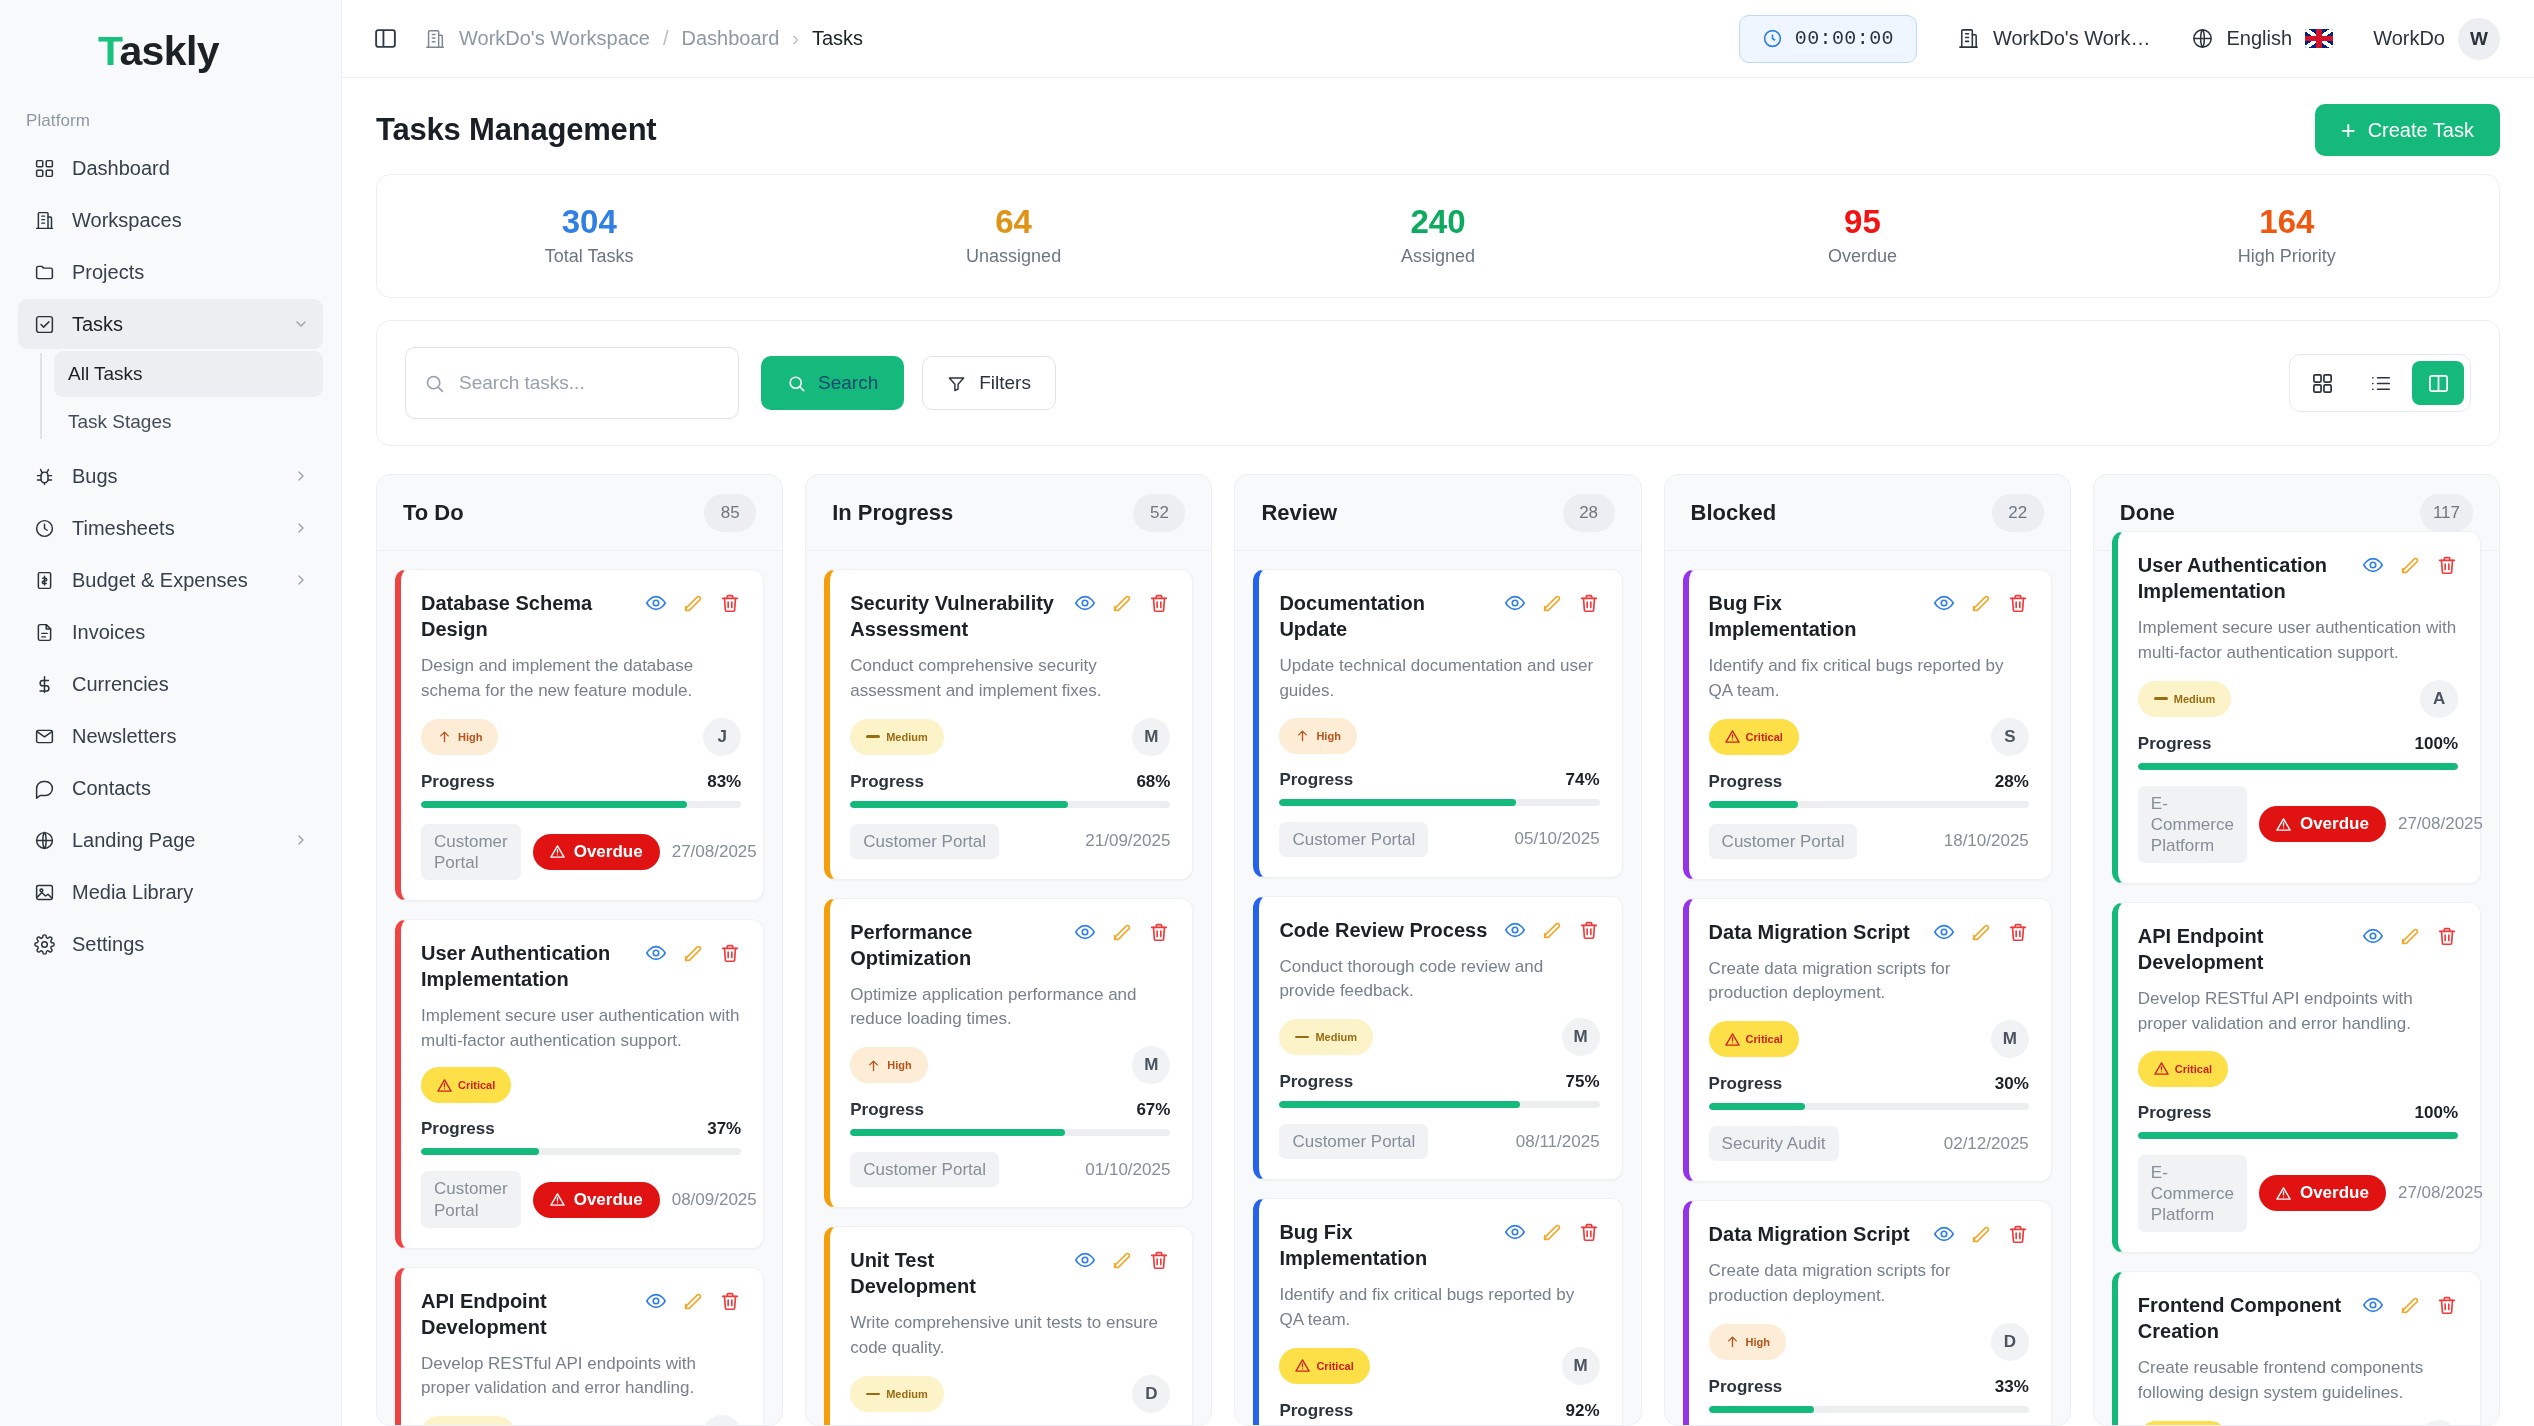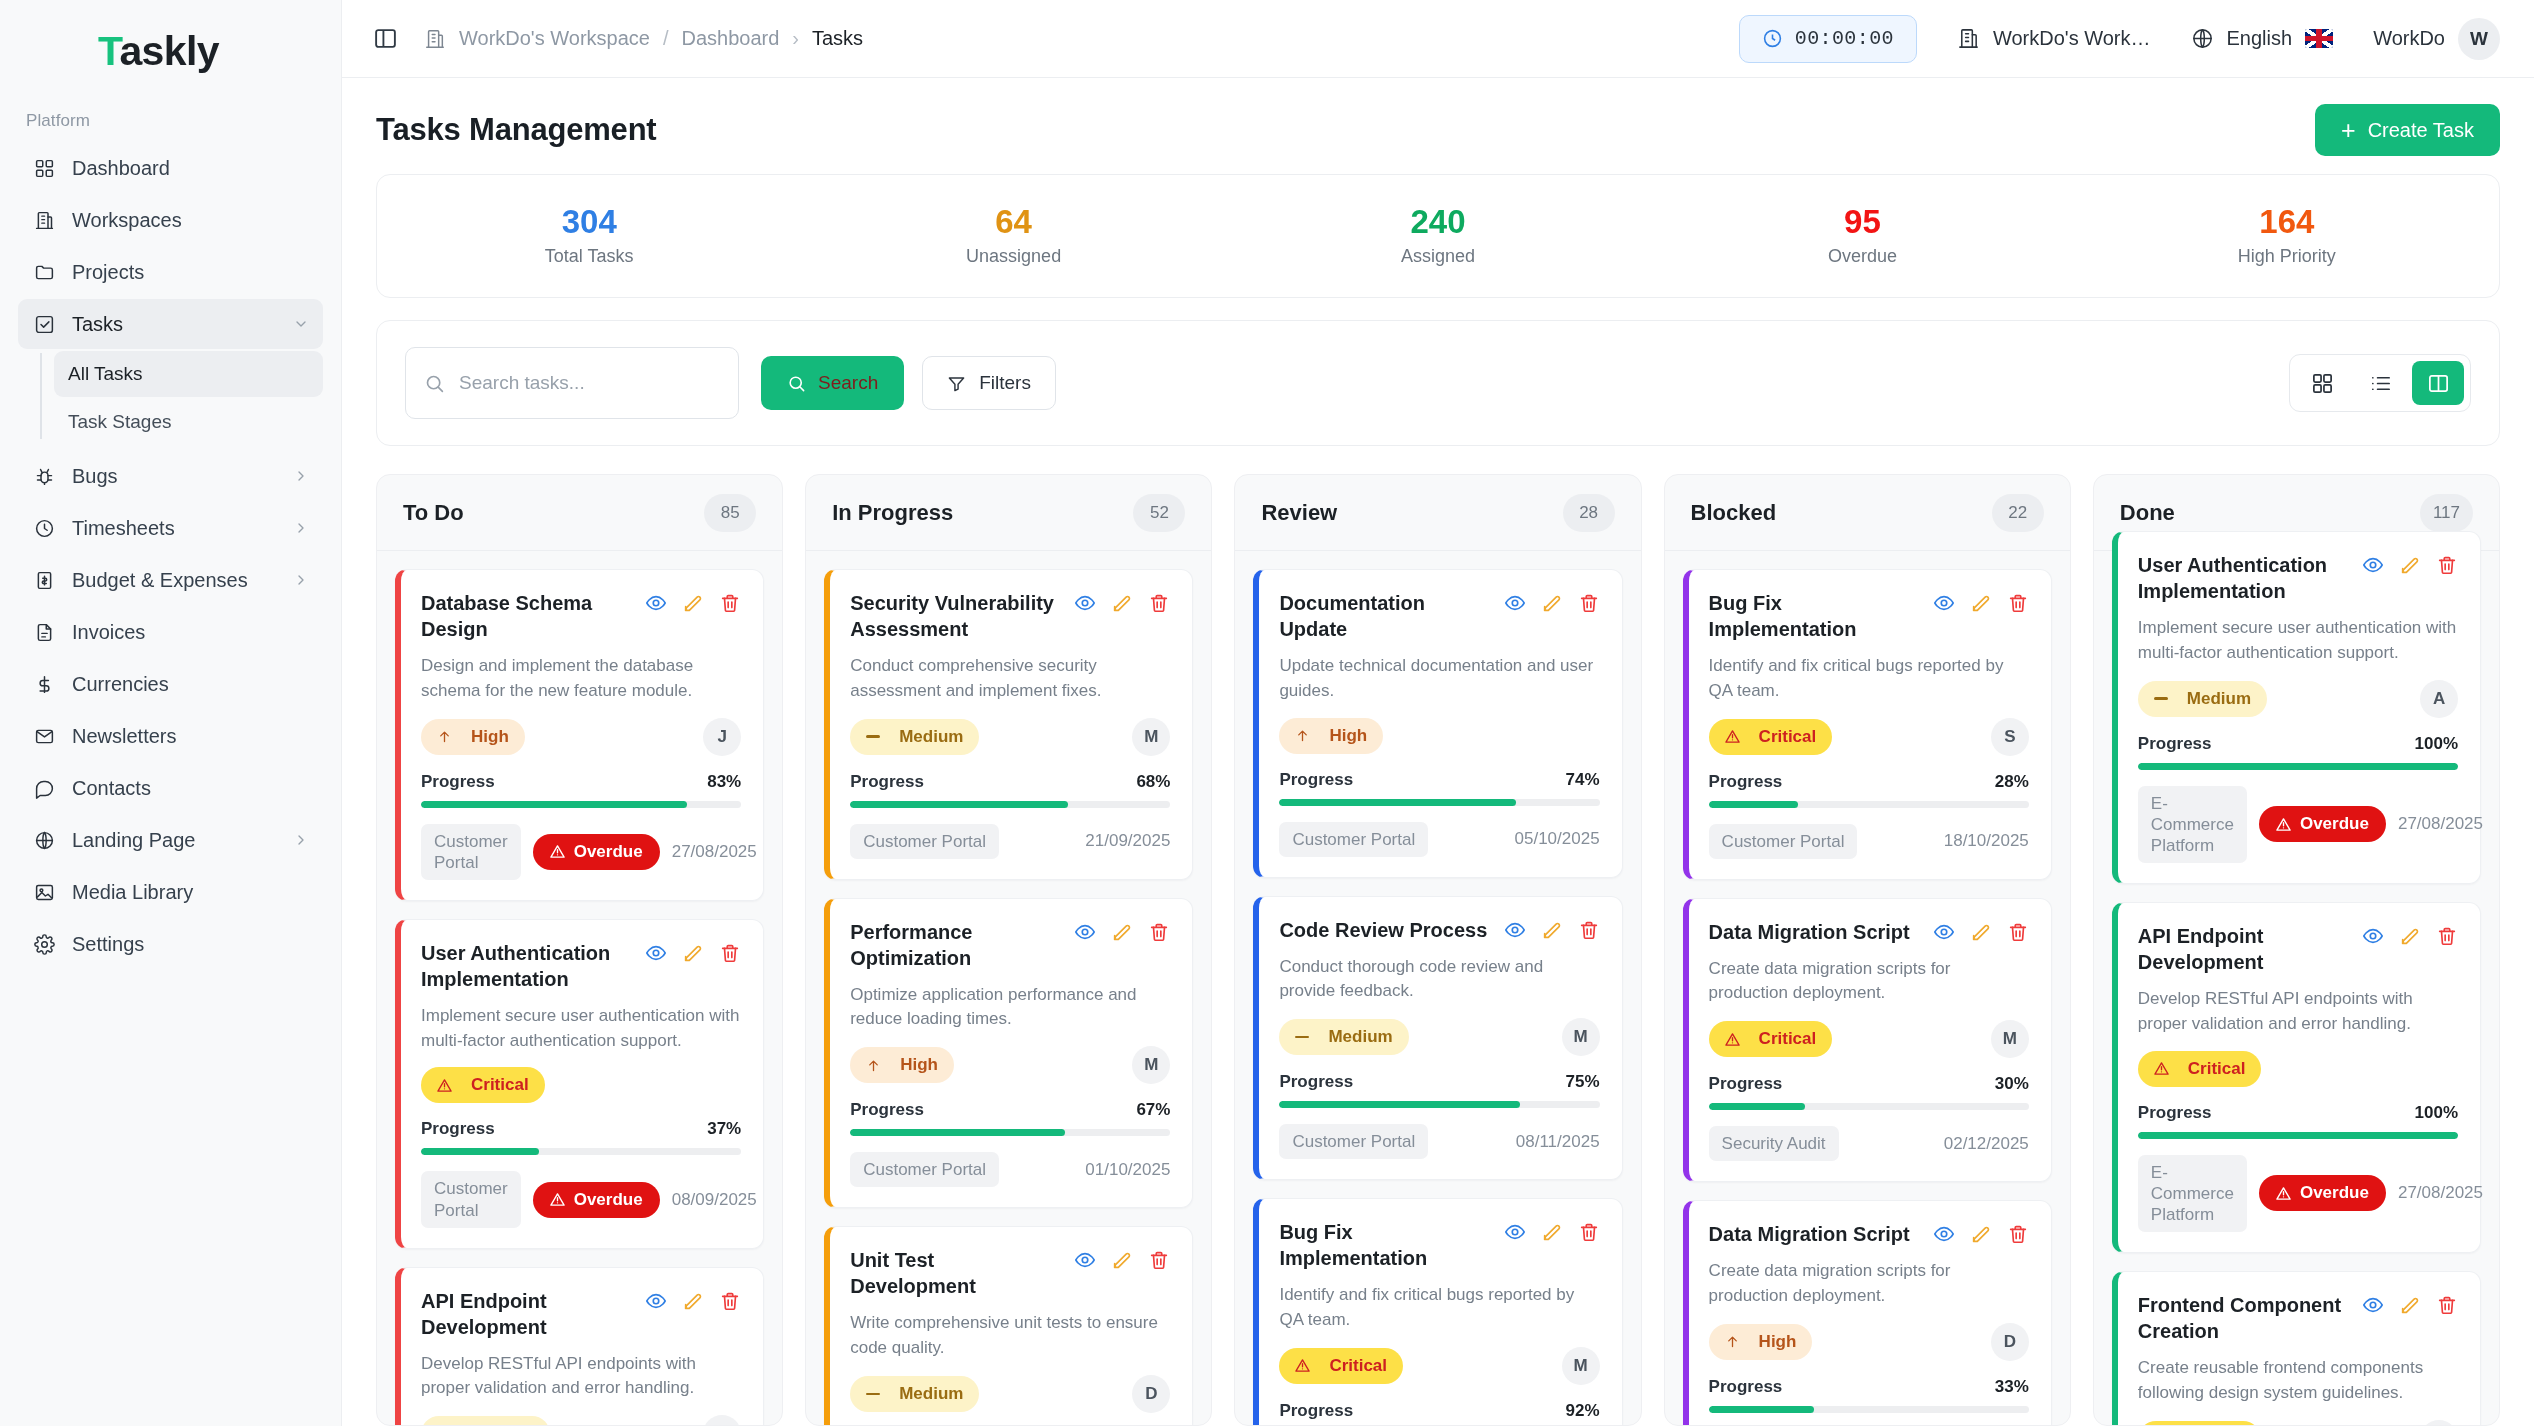--- a/index.html
+++ b/index.html
@@ -106,21 +106,21 @@
   .search-field {
     display: flex; align-items: center; gap: 14px; width: 334px; height: 72px;
     border: 1px solid #e0e4e9; border-radius: 10px; padding: 0 18px; background: #fff;
   }
   .search-field .si { color: #98a1ab; display: flex; }
   .search-field .si svg { width: 21px; height: 21px; stroke: currentColor; fill: none; stroke-width: 1.9; stroke-linecap: round; }
   .search-field input { border: none; outline: none; font-size: 19px; color: #2b333c; width: 100%; font-family: inherit; background: transparent; }
   .search-field input::placeholder { color: #98a1ab; }
   .btn-search {
     margin-left: 22px; display: flex; align-items: center; gap: 12px;
-    background: #14b97b; color: #7f1d1d; border: none; border-radius: 10px;
+    background: #14b97b; color: #0c4a6e; border: none; border-radius: 10px;
     height: 54px; padding: 0 26px; font-size: 19px; font-weight: 500; cursor: pointer; font-family: inherit;
   }
   .btn-search svg { width: 19px; height: 19px; stroke: #fff; fill: none; stroke-width: 2; stroke-linecap: round; }
   .btn-filters {
     margin-left: 18px; display: flex; align-items: center; gap: 13px;
     background: #fff; color: #2b333c; border: 1px solid #e0e4e9; border-radius: 10px;
     height: 54px; padding: 0 24px; font-size: 19px; cursor: pointer; font-family: inherit;
   }
   .btn-filters svg { width: 19px; height: 19px; stroke: #2b333c; fill: none; stroke-width: 1.8; stroke-linejoin: round; }
   .view-toggle { margin-left: auto; display: flex; align-items: center; gap: 6px;
@@ -151,22 +151,22 @@
   .task-head { display: flex; align-items: flex-start; gap: 10px; }
   .task-title { font-size: 20px; font-weight: 700; color: #1c2126; line-height: 1.3; flex: 1 1 auto; }
   .task-actions { display: flex; align-items: center; gap: 15px; padding-top: 2px; flex: 0 0 auto; }
   .ta { cursor: pointer; display: flex; }
   .ta svg { width: 22px; height: 22px; fill: none; stroke-width: 1.8; stroke-linecap: round; stroke-linejoin: round; }
   .ta.eye svg { stroke: #2f7fe4; }
   .ta.edit svg { stroke: #f0a92c; }
   .ta.del svg { stroke: #ef3b3b; }
   .task-desc { font-size: 17px; color: #77808b; line-height: 1.45; margin-top: 12px; }
   .task-meta { display: flex; align-items: center; margin-top: 14px; }
-  .chip { display: inline-flex; align-items: center; gap: 19px; height: 36px; padding: 0 16px;
-    border-radius: 18px; font-size: 17px; font-weight: 600; }
+  .chip { display: inline-flex; align-items: center; gap: 6px; height: 36px; padding: 0 16px;
+    border-radius: 18px; font-size: 11px; font-weight: 600; }
   .chip svg { width: 15px; height: 15px; fill: none; stroke: currentColor; stroke-width: 2.1; stroke-linecap: round; stroke-linejoin: round; }
   .chip.high { background: #fdecd6; color: #b5541a; }
   .chip.medium { background: #fdf3c8; color: #9a6c12; }
   .chip.critical { background: #fde047; color: #cd2020; }
   .chip .dash { display:inline-block; width:14px; height:2.2px; background: currentColor; border-radius: 2px; }
   .assignee { margin-left: auto; width: 38px; height: 38px; border-radius: 50%; background: #f1f2f4;
     color: #4b545e; display: flex; align-items: center; justify-content: center; font-size: 17px; font-weight: 600; }
   .prog-row { display: flex; align-items: center; margin-top: 16px; }
   .prog-lbl { font-size: 17px; font-weight: 600; color: #2b333c; }
   .prog-val { margin-left: auto; font-size: 17px; font-weight: 700; color: #1c2126; }

